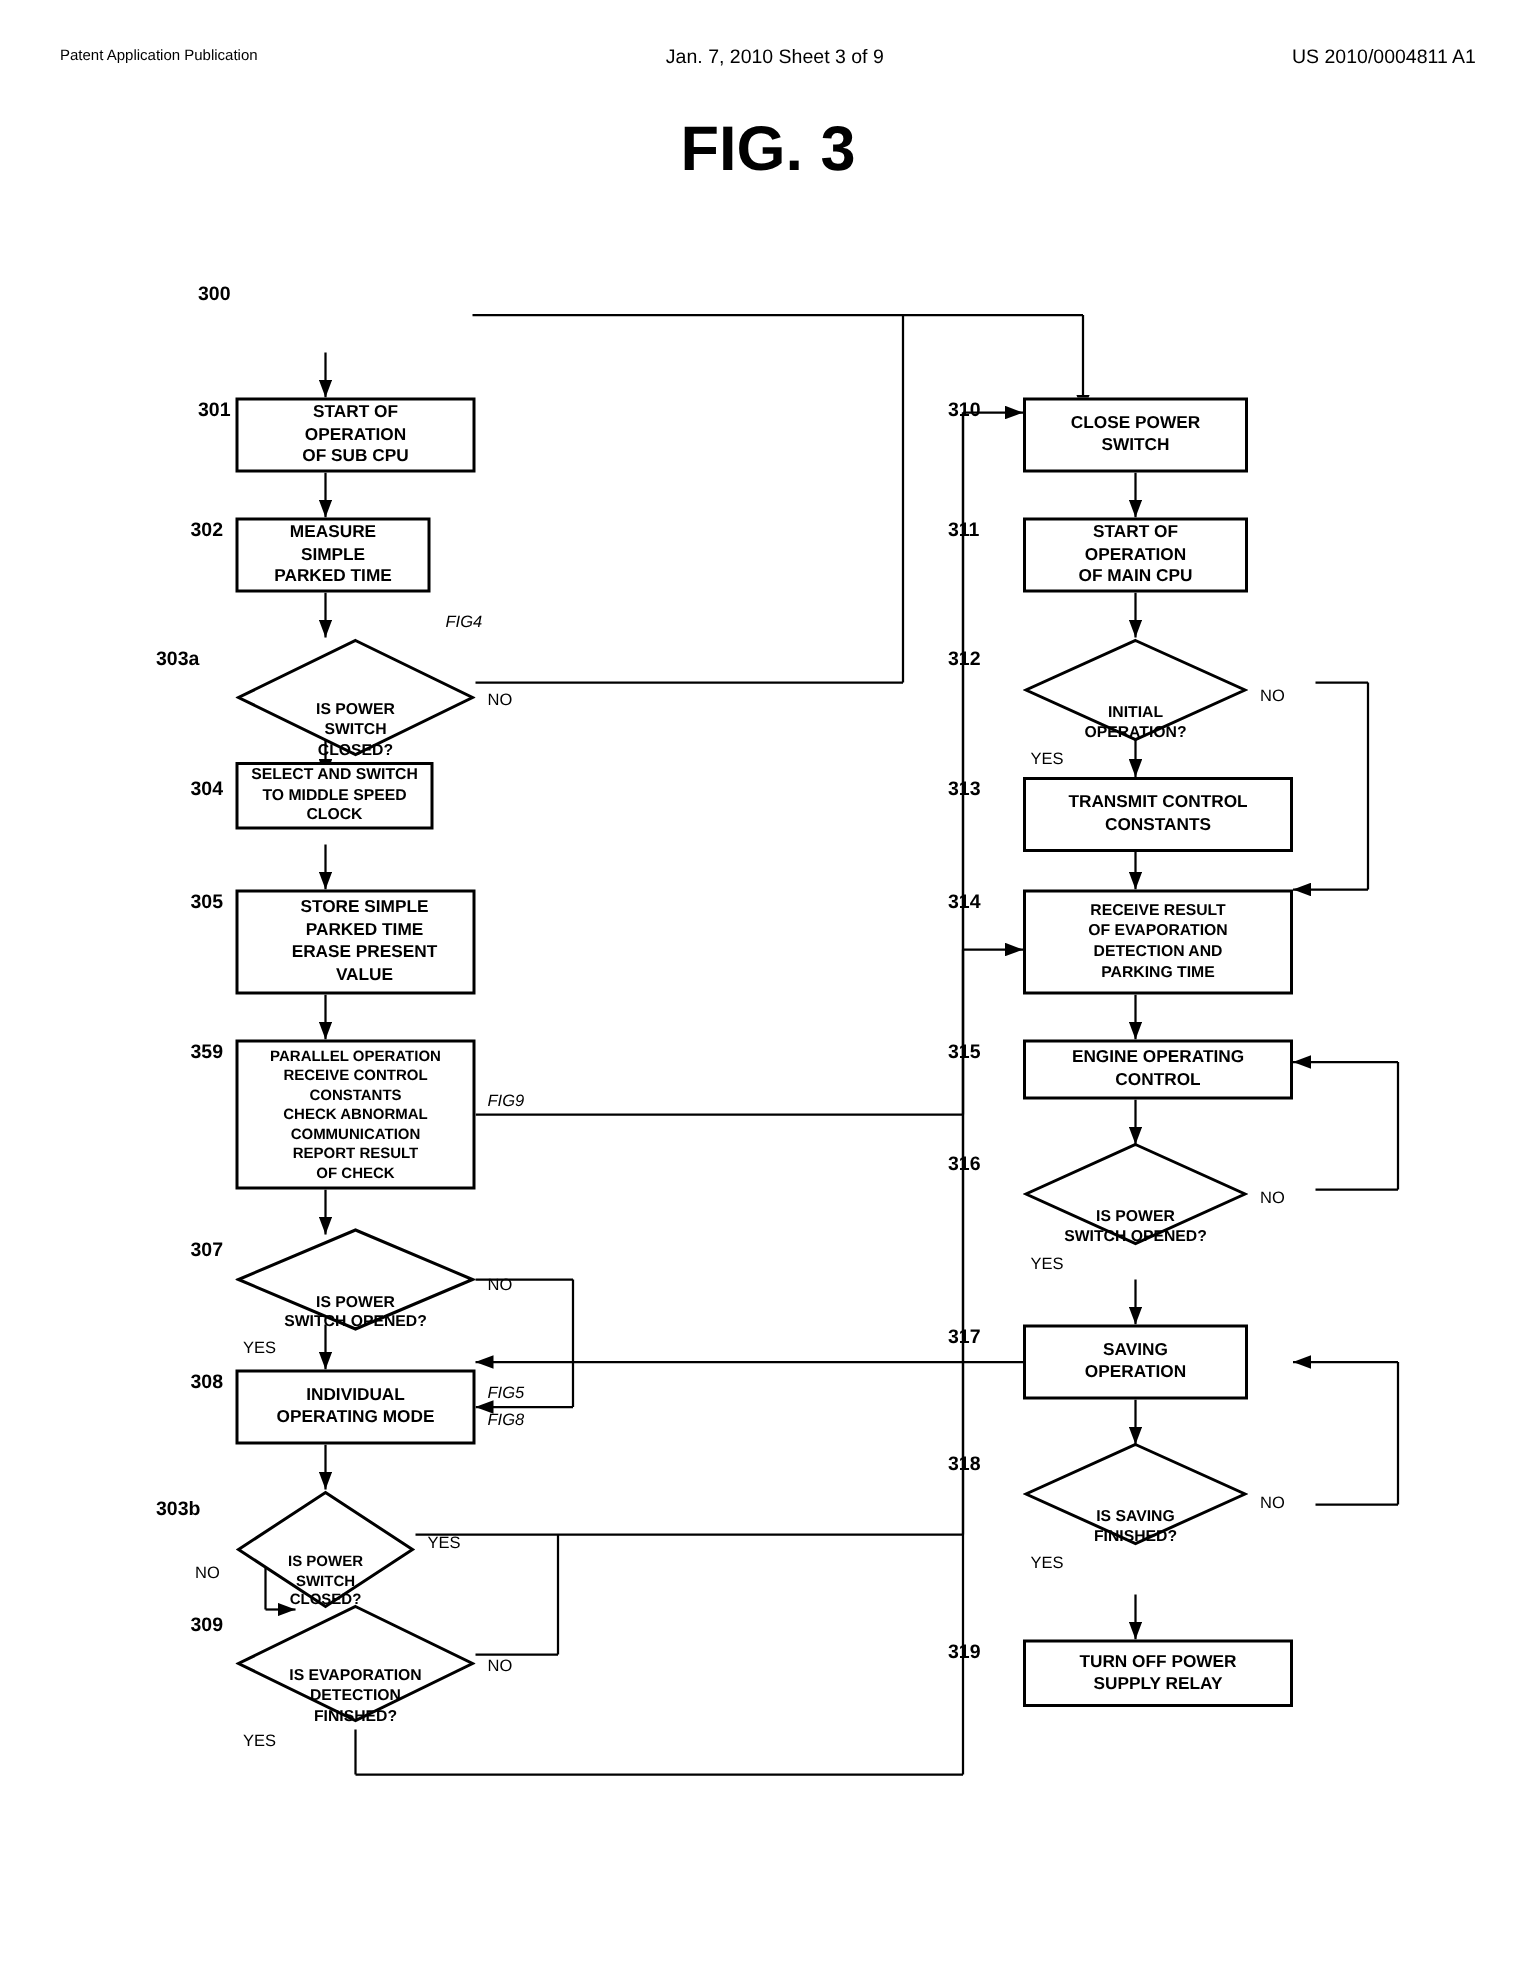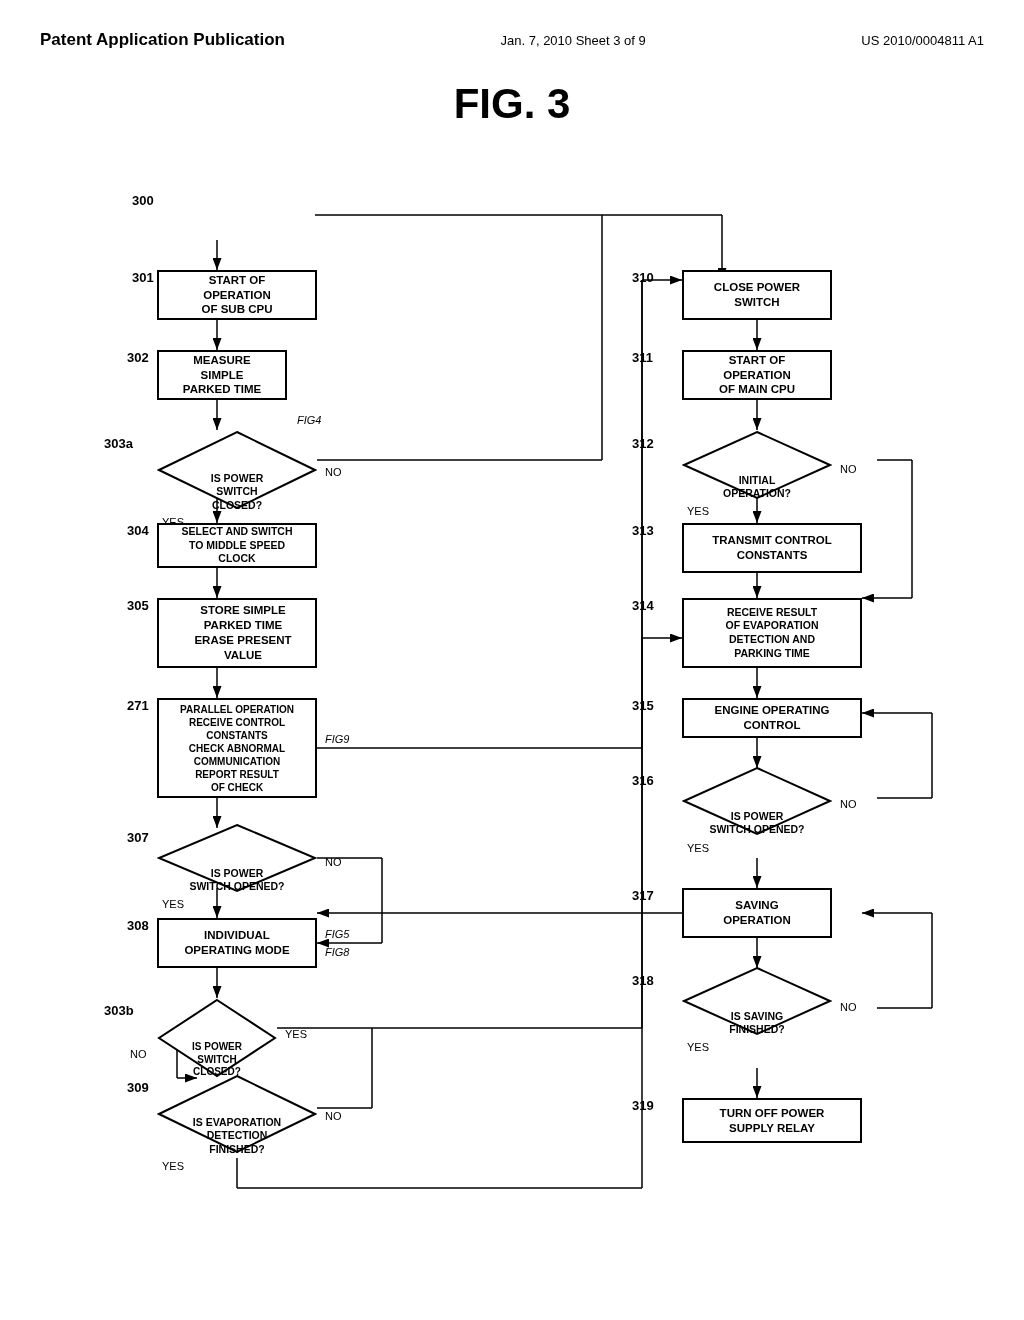--- a/index.html
+++ b/index.html
@@ -19,21 +19,21 @@
       padding: 20px 40px;
     }
     .header {
       display: flex;
       justify-content: space-between;
       align-items: center;
       padding: 10px 0;
       font-size: 13px;
       border-bottom: none;
     }
-    .header-left { font-weight: bold; font-size: 17px; }
+    .header-left { font-weight: normal; font-size: 10px; }
     .header-right { font-size: 13px; }
     .header-center { font-size: 13px; }
     .fig-title {
       text-align: center;
       font-size: 42px;
       font-weight: bold;
       margin: 20px 0 30px 0;
       font-family: Arial, sans-serif;
     }
     .diagram {
@@ -244,37 +244,37 @@
 SWITCH
 CLOSED?</span>
     </div>
     
     <span class="yes-label" style="left:100px;top:358px;">YES</span>
     
     <span class="no-label" style="left:263px;top:308px;">NO</span>
 
     
     <span class="label" style="left:65px;top:365px;">304</span>
-    <div class="box" style="left:95px;top:365px;width:160px;height:45px;">
+    <div class="box" style="left:95px;top:355px;width:132px;height:45px;">
       <span style="white-space:pre-line;font-size:10.5px;">SELECT AND SWITCH
 TO MIDDLE SPEED
 CLOCK</span>
     </div>
 
     
     <span class="label" style="left:65px;top:440px;">305</span>
     <div class="box" style="left:95px;top:440px;width:160px;height:70px;padding-left:12px;">
       <span style="white-space:pre-line;">STORE SIMPLE
 PARKED TIME
 ERASE PRESENT
 VALUE</span>
     </div>
 
     
-    <span class="label" style="left:65px;top:540px;">271</span>
+    <span class="label" style="left:65px;top:540px;">359</span>
     <div class="box" style="left:95px;top:540px;width:160px;height:100px;">
       <span style="white-space:pre-line;font-size:10px;">PARALLEL OPERATION
 RECEIVE CONTROL
 CONSTANTS
 CHECK ABNORMAL
 COMMUNICATION
 REPORT RESULT
 OF CHECK</span>
     </div>
     

